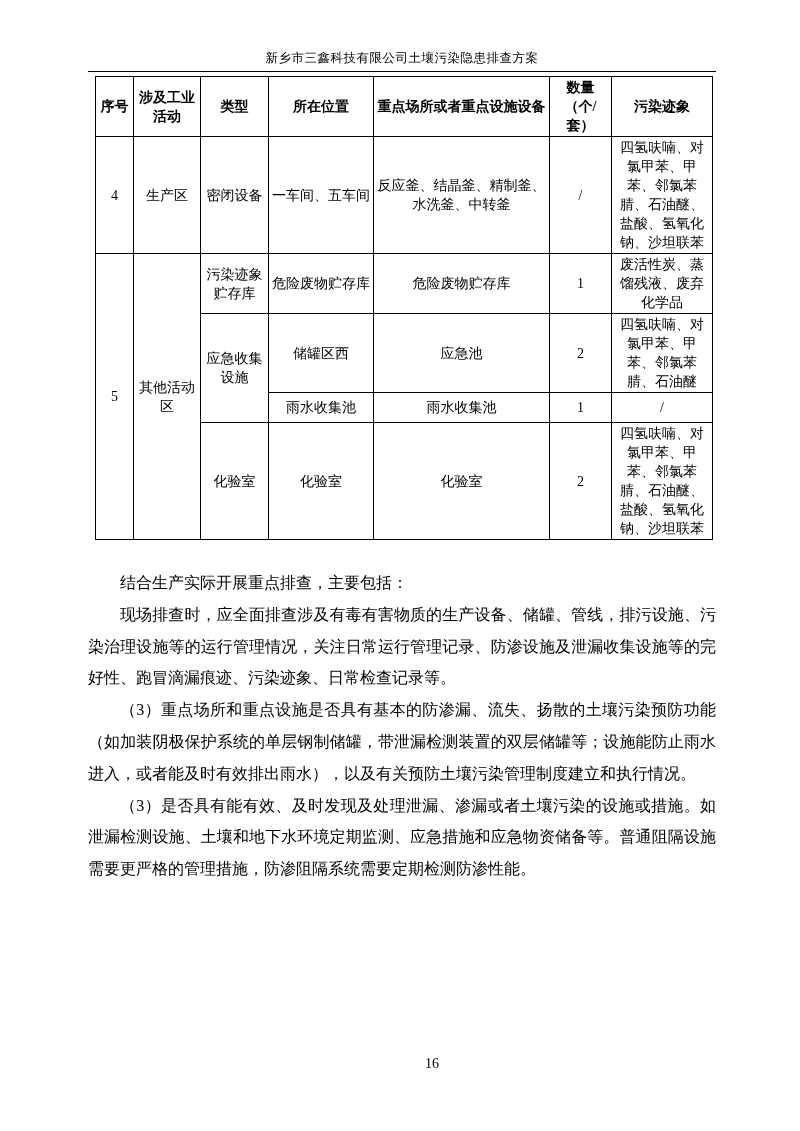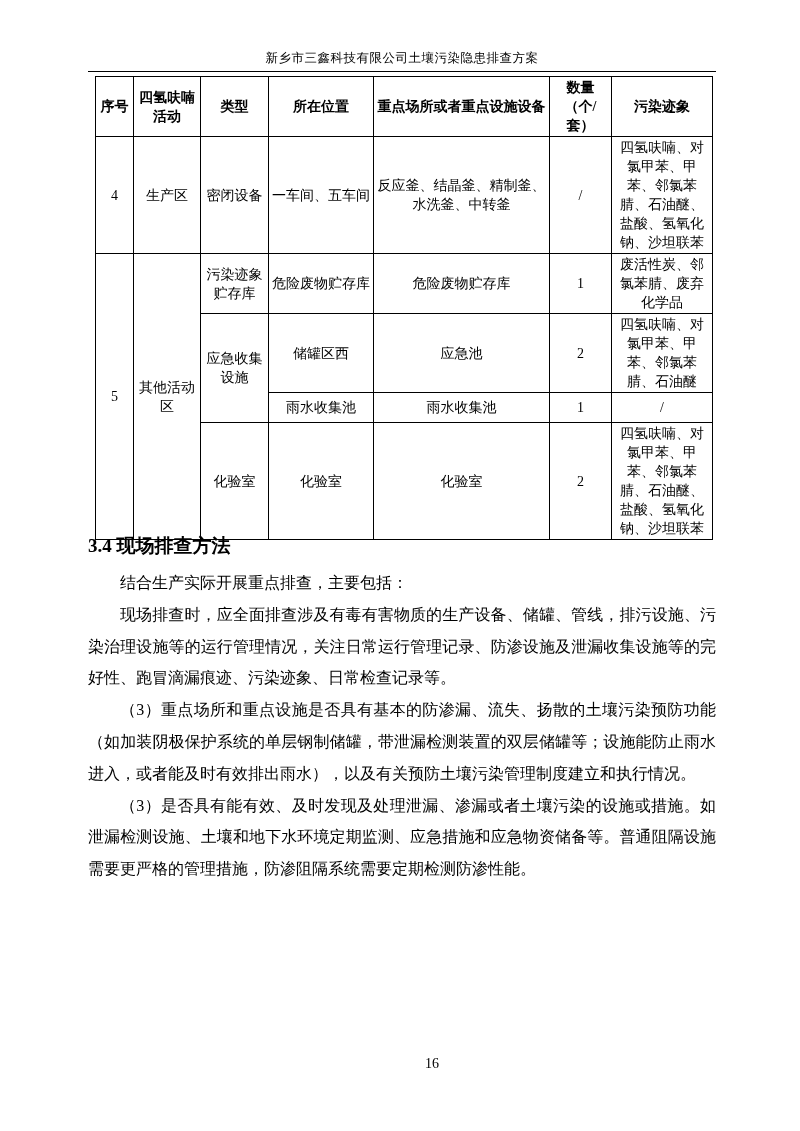--- a/index.html
+++ b/index.html
@@ -108,21 +108,21 @@
       <col style="width:67px">
       <col style="width:68px">
       <col style="width:105px">
       <col style="width:176px">
       <col style="width:62px">
       <col style="width:101px">
     </colgroup>
     <tbody>
       <tr class="h-header">
         <th>序号</th>
-        <th>四氢呋喃
+        <th>涉及工业
 活动</th>
         <th>类型</th>
         <th>所在位置</th>
         <th>重点场所或者重点设施设备</th>
         <th>数量
 （个/
 套）</th>
         <th>污染迹象</th>
       </tr>
       <tr class="h-row4">
@@ -135,21 +135,21 @@
         <td>四氢呋喃、对氯甲苯、甲苯、邻氯苯腈、石油醚、盐酸、氢氧化钠、沙坦联苯</td>
       </tr>
       <tr class="h-row5a">
         <td rowspan="4">5</td>
         <td rowspan="4">其他活动区</td>
         <td>污染迹象
 贮存库</td>
         <td>危险废物贮存库</td>
         <td>危险废物贮存库</td>
         <td>1</td>
-        <td>废活性炭、邻氯苯腈、废弃化学品</td>
+        <td>废活性炭、蒸馏残液、废弃化学品</td>
       </tr>
       <tr class="h-row5b">
         <td rowspan="2">应急收集
 设施</td>
         <td>储罐区西</td>
         <td>应急池</td>
         <td>2</td>
         <td>四氢呋喃、对氯甲苯、甲苯、邻氯苯腈、石油醚</td>
       </tr>
       <tr class="h-row5c">
@@ -161,21 +161,20 @@
       <tr class="h-row5d">
         <td>化验室</td>
         <td>化验室</td>
         <td>化验室</td>
         <td>2</td>
         <td>四氢呋喃、对氯甲苯、甲苯、邻氯苯腈、石油醚、盐酸、氢氧化钠、沙坦联苯</td>
       </tr>
     </tbody>
   </table>
 
-  <h2 class="section-heading">3.4 现场排查方法</h2>
 
   <div class="body-text">
     <p>结合生产实际开展重点排查，主要包括：</p>
     <p>现场排查时，应全面排查涉及有毒有害物质的生产设备、储罐、管线，排污设施、污染治理设施等的运行管理情况，关注日常运行管理记录、防渗设施及泄漏收集设施等的完好性、跑冒滴漏痕迹、污染迹象、日常检查记录等。</p>
     <p>（3）重点场所和重点设施是否具有基本的防渗漏、流失、扬散的土壤污染预防功能（如加装阴极保护系统的单层钢制储罐，带泄漏检测装置的双层储罐等；设施能防止雨水进入，或者能及时有效排出雨水），以及有关预防土壤污染管理制度建立和执行情况。</p>
     <p>（3）是否具有能有效、及时发现及处理泄漏、渗漏或者土壤污染的设施或措施。如泄漏检测设施、土壤和地下水环境定期监测、应急措施和应急物资储备等。普通阻隔设施需要更严格的管理措施，防渗阻隔系统需要定期检测防渗性能。</p>
   </div>
 
   <div class="page-number">16</div>
 

